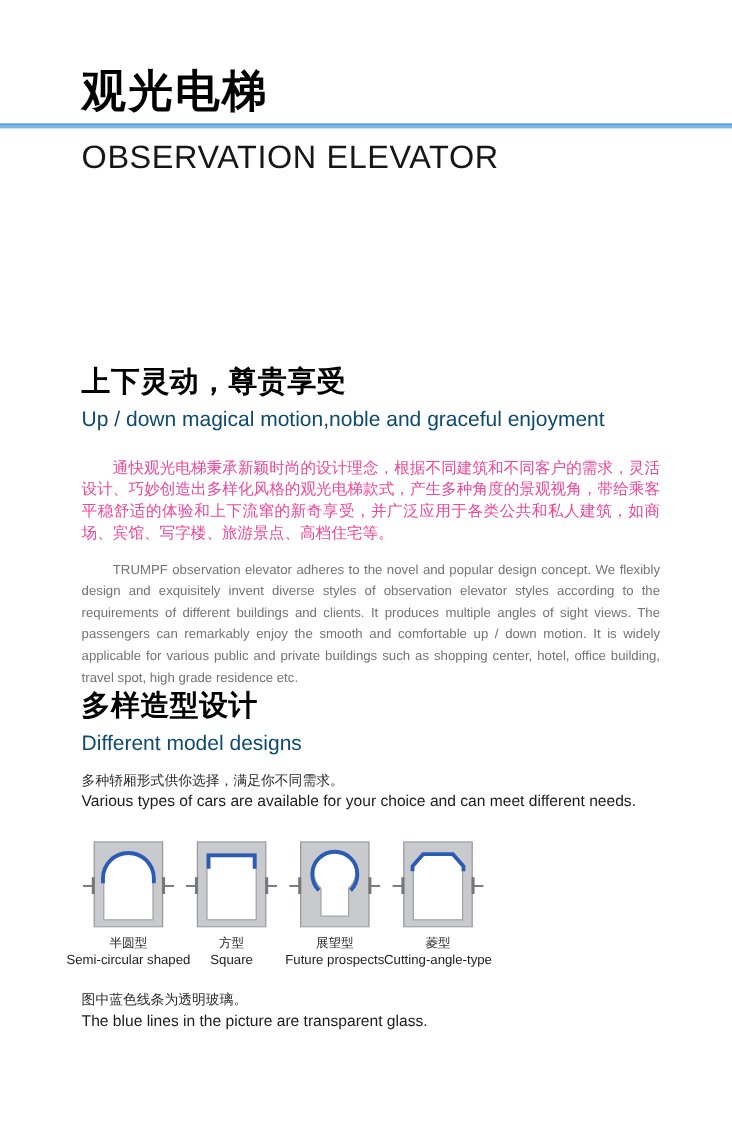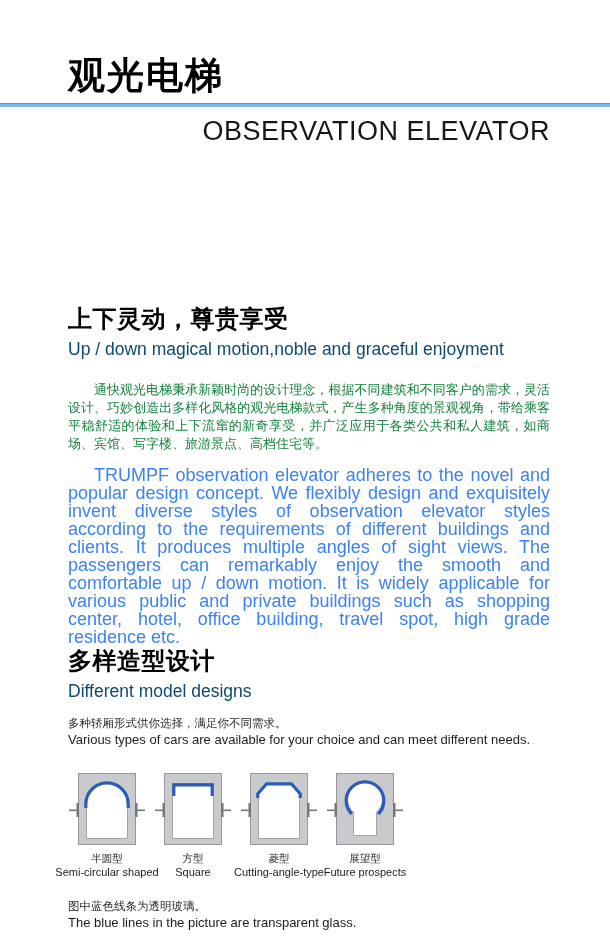--- a/index.html
+++ b/index.html
@@ -13,33 +13,33 @@
   
   .title-zh{
     padding-top:54px;font-size:37px;font-weight:700;line-height:44px;
     letter-spacing:2px;color:#000;
   }
   .divider{
     margin-top:5px;height:3px;background:#7ab7e7;border-top:1px solid #4f97d0;
   }
   .title-en{
     margin-top:9px;font-size:27px;font-weight:400;line-height:30px;
-    letter-spacing:0.5px;color:#161616;text-align:right;
+    letter-spacing:0.5px;color:#161616;
   }
 
   
   .section-motion{margin-top:158px;}
   .sec-heading-zh{font-size:24px;font-weight:700;line-height:30px;color:#000;letter-spacing:0.5px;}
   .sec-heading-en{margin-top:3px;font-size:17.5px;line-height:24px;color:#0c4a6e;}
   .body-zh{
-    margin-top:20px;font-size:13px;line-height:18px;color:#15803d;
+    margin-top:20px;font-size:13px;line-height:18px;color:#ec4899;
     text-align:justify;text-indent:2em;
   }
   .body-en{
-    margin-top:13px;font-size:18px;line-height:18px;color:#3b82f6;
+    margin-top:13px;font-size:11px;line-height:18px;color:#737373;
     text-align:justify;text-indent:26px;
   }
 
   .section-models{}
   .intro-zh{margin-top:13px;font-size:11.5px;line-height:15px;color:#2a2a2c;}
   .intro-en{font-size:13px;line-height:18px;color:#1c1c1e;}
 
   
   .figures{display:flex;gap:0;margin-top:24px;margin-left:64px;}
   .figure{width:86px;display:flex;flex-direction:column;align-items:center;}
@@ -106,43 +106,43 @@
         <rect x="0" y="36.5" width="9" height="1.6" fill="#77777b"></rect>
         <rect x="67" y="36.5" width="9" height="1.6" fill="#77777b"></rect>
       </svg>
       <div class="fig-label-zh">方型</div>
       <div class="fig-label-en">Square</div>
     </div>
 
     <div class="figure">
       <svg width="76" height="72" viewBox="0 0 76 72">
         <rect x="9.5" y="0.5" width="57" height="71" fill="#c9cacd" stroke="#97979b"></rect>
+        <path d="M26.5,62.5 V39.2 A17.5,17.5 0 1 1 49.5,39.2 V62.5 Z" fill="#ffffff" stroke="#a2a2a6"></path>
+        <path d="M24.8,41 A18.8,18.8 0 1 1 51.2,41" fill="none" stroke="#2b5cb5" stroke-width="3.2"></path>
+        <rect x="7.5" y="30" width="2.5" height="14" fill="#77777b"></rect>
+        <rect x="66" y="30" width="2.5" height="14" fill="#77777b"></rect>
+        <rect x="0" y="36.5" width="9" height="1.6" fill="#77777b"></rect>
+        <rect x="67" y="36.5" width="9" height="1.6" fill="#77777b"></rect>
+      </svg>
+      <div class="fig-label-zh">展望型</div>
+      <div class="fig-label-en">Future prospects</div>
+    </div>
+
+    <div class="figure">
+      <svg width="76" height="72" viewBox="0 0 76 72">
+        <rect x="9.5" y="0.5" width="57" height="71" fill="#c9cacd" stroke="#97979b"></rect>
         <path d="M17.5,65.5 V20.5 L26,10.5 H50 L58.5,20.5 V65.5 Z" fill="#ffffff" stroke="#a2a2a6"></path>
         <path d="M16.8,25 V20.8 L25.6,10.8 H50.4 L59.2,20.8 V25" fill="none" stroke="#2b5cb5" stroke-width="3.2"></path>
         <rect x="7.5" y="30" width="2.5" height="14" fill="#77777b"></rect>
         <rect x="66" y="30" width="2.5" height="14" fill="#77777b"></rect>
         <rect x="0" y="36.5" width="9" height="1.6" fill="#77777b"></rect>
         <rect x="67" y="36.5" width="9" height="1.6" fill="#77777b"></rect>
       </svg>
       <div class="fig-label-zh">菱型</div>
       <div class="fig-label-en">Cutting-angle-type</div>
-    </div>
-
-    <div class="figure">
-      <svg width="76" height="72" viewBox="0 0 76 72">
-        <rect x="9.5" y="0.5" width="57" height="71" fill="#c9cacd" stroke="#97979b"></rect>
-        <path d="M26.5,62.5 V39.2 A17.5,17.5 0 1 1 49.5,39.2 V62.5 Z" fill="#ffffff" stroke="#a2a2a6"></path>
-        <path d="M24.8,41 A18.8,18.8 0 1 1 51.2,41" fill="none" stroke="#2b5cb5" stroke-width="3.2"></path>
-        <rect x="7.5" y="30" width="2.5" height="14" fill="#77777b"></rect>
-        <rect x="66" y="30" width="2.5" height="14" fill="#77777b"></rect>
-        <rect x="0" y="36.5" width="9" height="1.6" fill="#77777b"></rect>
-        <rect x="67" y="36.5" width="9" height="1.6" fill="#77777b"></rect>
-      </svg>
-      <div class="fig-label-zh">展望型</div>
-      <div class="fig-label-en">Future prospects</div>
     </div>
 
   </div>
 
   <div class="note pad">
     <div class="note-zh">图中蓝色线条为透明玻璃。</div>
     <div class="note-en">The blue lines in the picture are transparent glass.</div>
   </div>
 
 </div>

